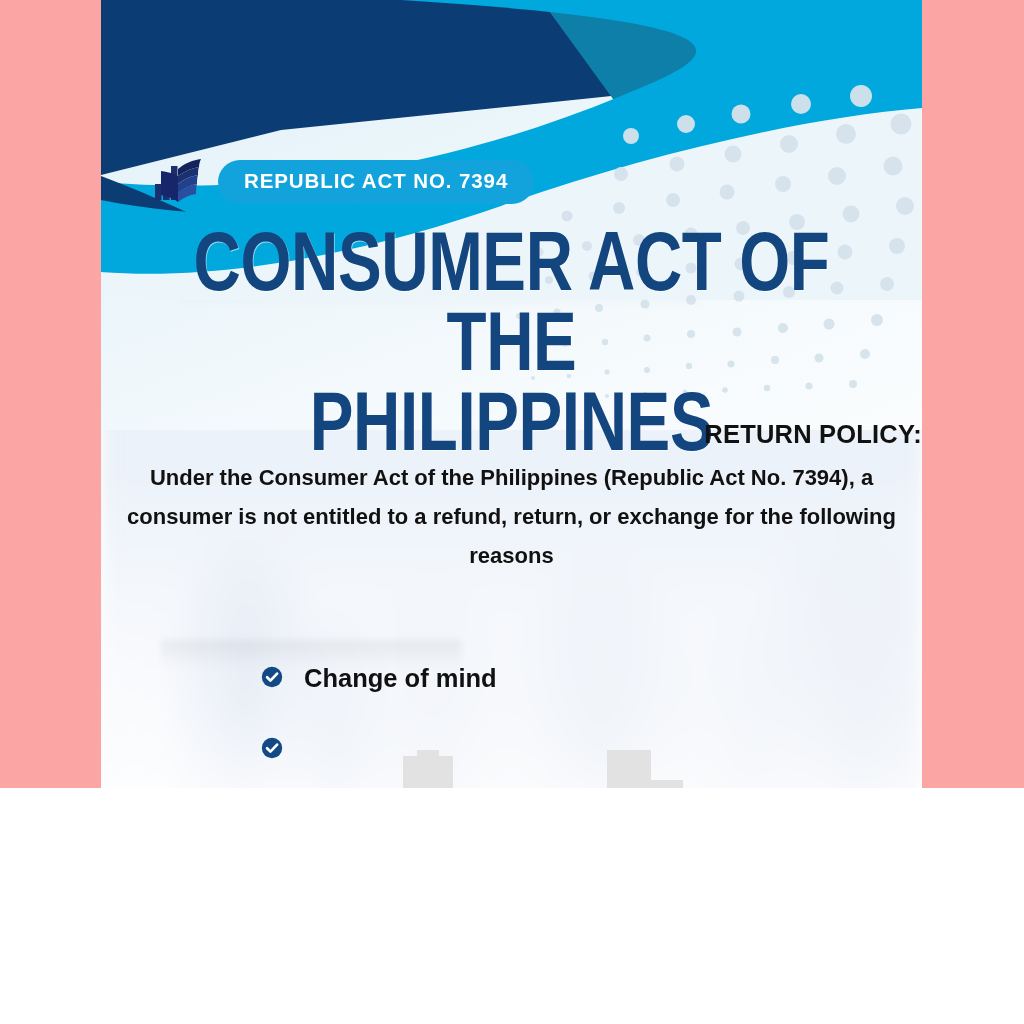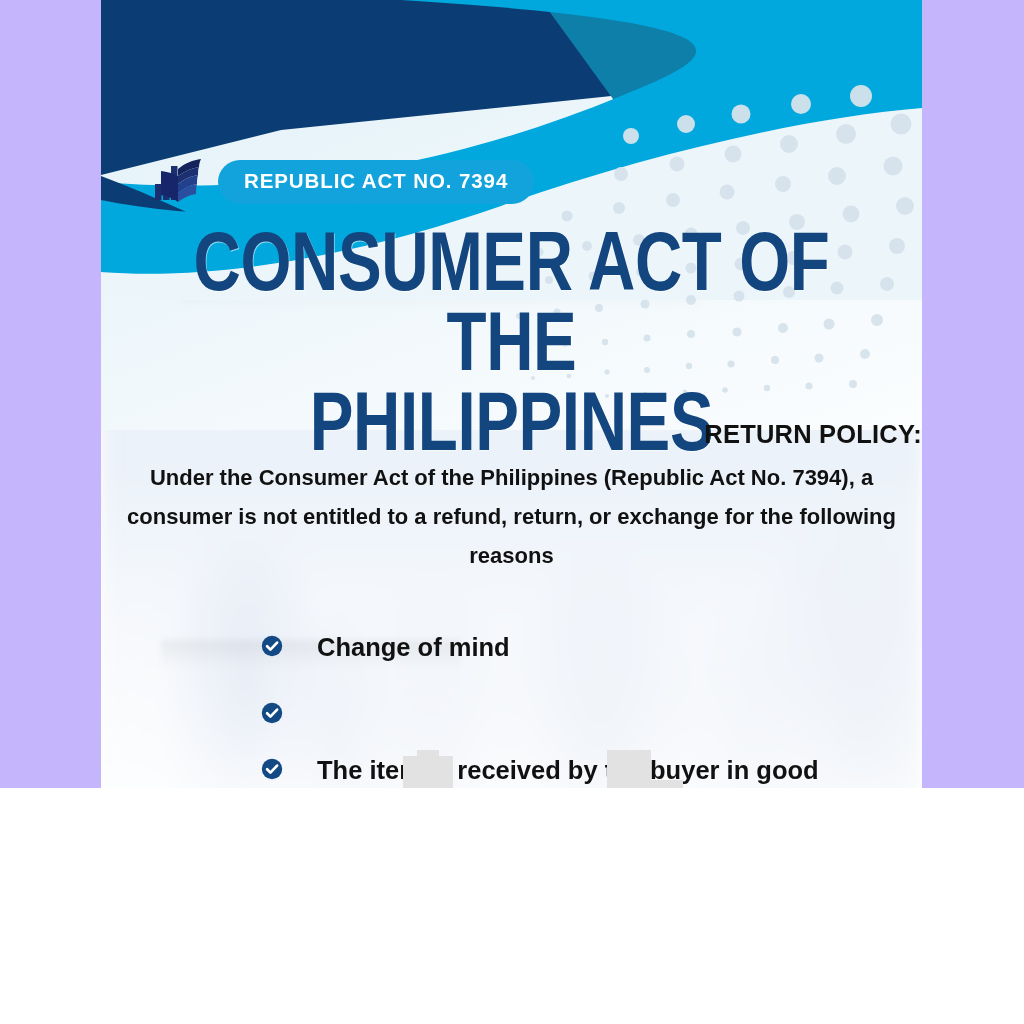--- a/index.html
+++ b/index.html
@@ -11,21 +11,21 @@
     width: 1024px;
     height: 1024px;
     font-family: "Liberation Sans", sans-serif;
     overflow: hidden;
   }
 
   #poster {
     position: relative;
     width: 1024px;
     height: 788px;
-    background: #c4b5fd;
+    background: #fca5a5;
     overflow: hidden;
   }
 
   
   .card {
     position: absolute;
     left: 101px;
     top: 0px;
     width: 821px;
     height: 1024px;
@@ -142,22 +142,23 @@
   
   .bullets {
     position: absolute;
     left: 160px;
     top: 628px;
     width: 640px;
   }
   .bullet-item {
     display: flex;
     align-items: flex-start;
-    gap: 34px;
+    gap: 21px;
     margin-bottom: 27px;
+    margin-top: 31px;
   }
   .check-icon { flex: 0 0 auto; width: 22px; height: 22px; margin-top: 7px; display:block; }
   .bullet-text {
     color: #111111;
     font-size: 25.5px;
     font-weight: 700;
     line-height: 1.55;
   }
 
   

